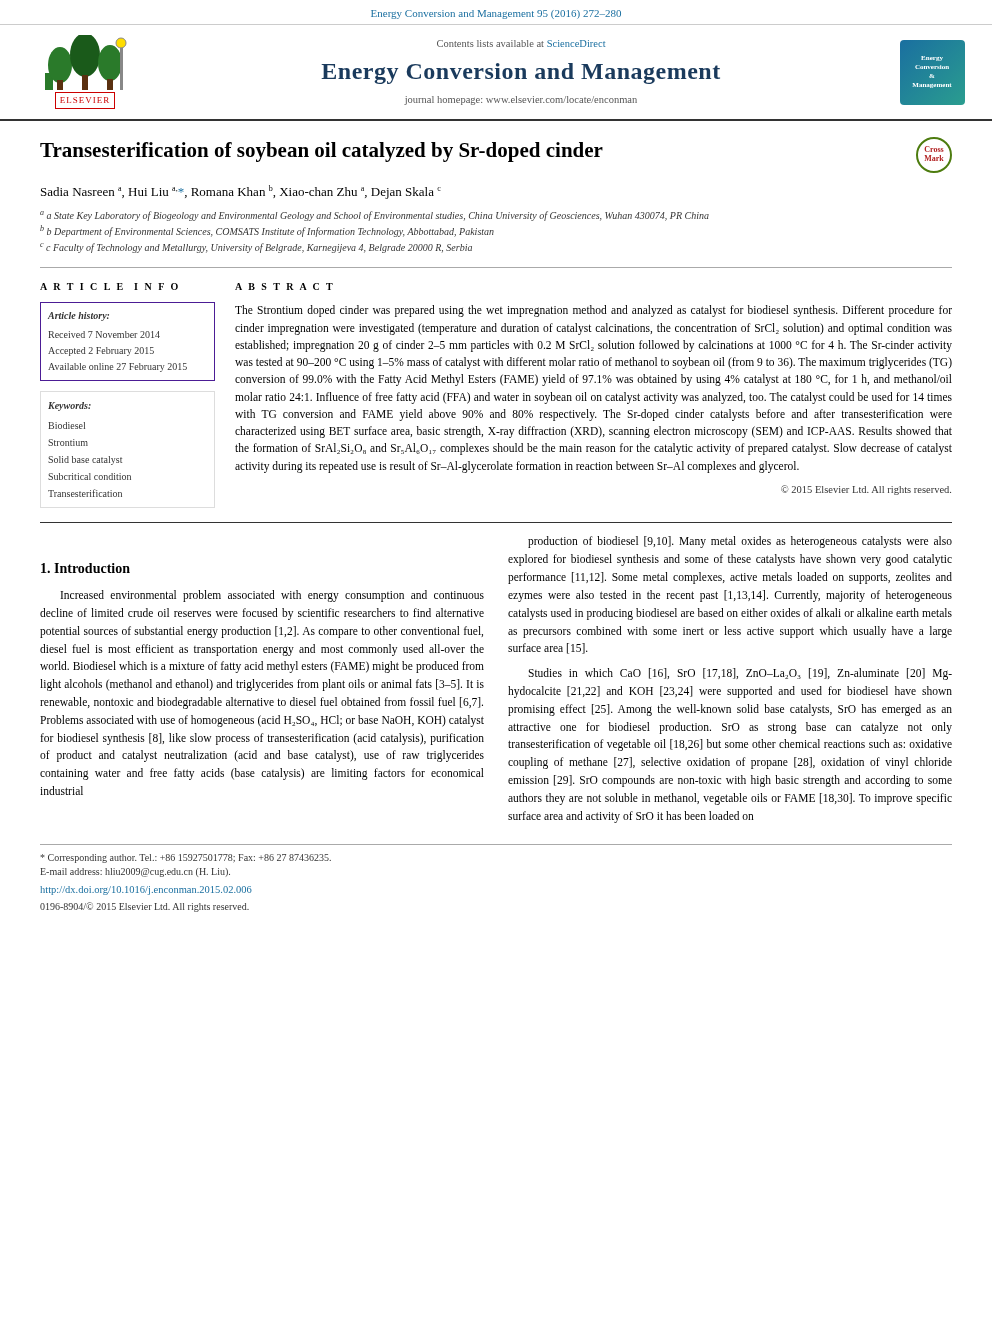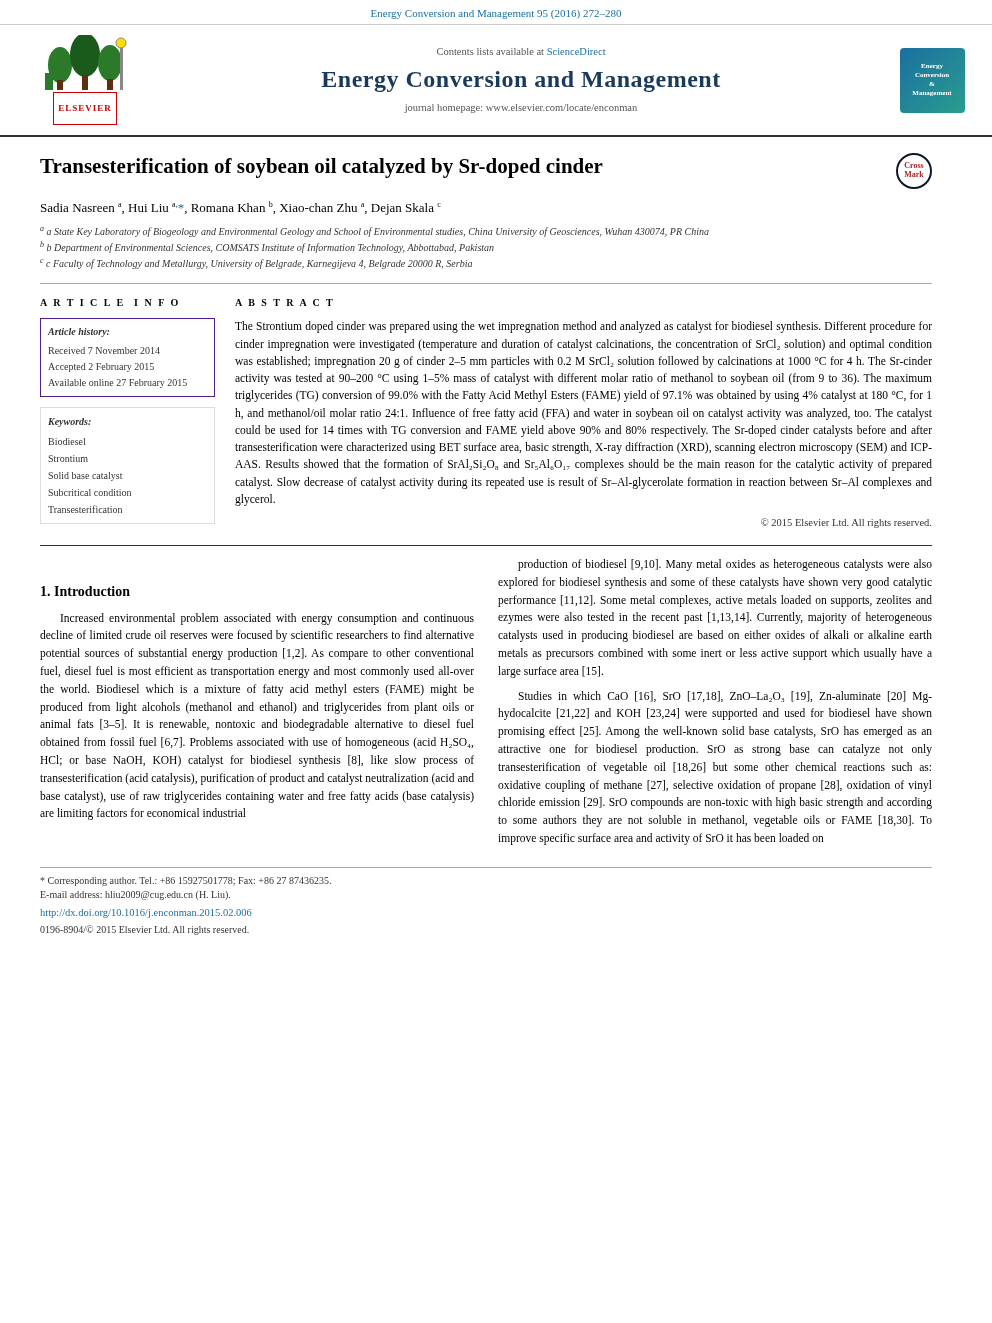--- a/index.html
+++ b/index.html
@@ -36,25 +36,25 @@
       flex-direction: column;
       align-items: center;
     }
     .elsevier-tree {
       width: 90px;
       height: 55px;
     }
     .elsevier-text {
       font-size: 9px;
       color: #cc0000;
-      font-weight: bold;
+      font-weight: normal;
       letter-spacing: 1px;
       margin-top: 2px;
       border: 1.5px solid #cc0000;
-      padding: 9px 4px;
+      padding: 1px 4px;
     }
     .header-center {
       flex: 1;
       text-align: center;
     }
     .sciencedirect-line {
       font-size: 10.5px;
       color: #555;
       margin-bottom: 4px;
     }
@@ -89,21 +89,21 @@
       justify-content: center;
     }
     .journal-logo-text {
       color: white;
       font-size: 7px;
       text-align: center;
       font-weight: bold;
       line-height: 1.3;
     }
     .article-content {
-      padding: 16px 60px 16px 40px;
+      padding: 16px 40px 16px 40px;
     }
     .article-title-section {
       display: flex;
       align-items: flex-start;
       margin-bottom: 10px;
     }
     .article-title {
       font-size: 21px;
       font-weight: bold;
       color: #000;
@@ -113,21 +113,21 @@
     .crossmark {
       width: 36px;
       height: 36px;
       margin-left: 10px;
       flex-shrink: 0;
     }
     .crossmark-circle {
       width: 36px;
       height: 36px;
       border-radius: 50%;
-      border: 2px solid #0f172a;
+      border: 2px solid #4d7c0f;
       display: flex;
       align-items: center;
       justify-content: center;
       background: white;
     }
     .crossmark-inner {
       font-size: 8px;
       color: #b22222;
       font-weight: bold;
       text-align: center;

